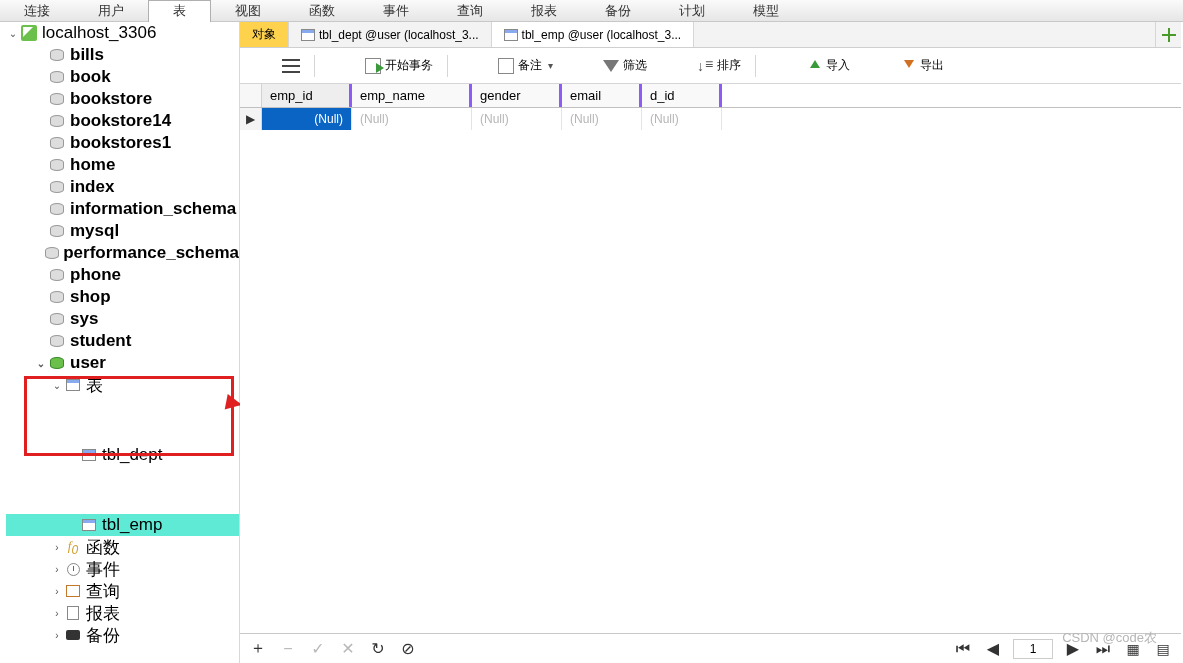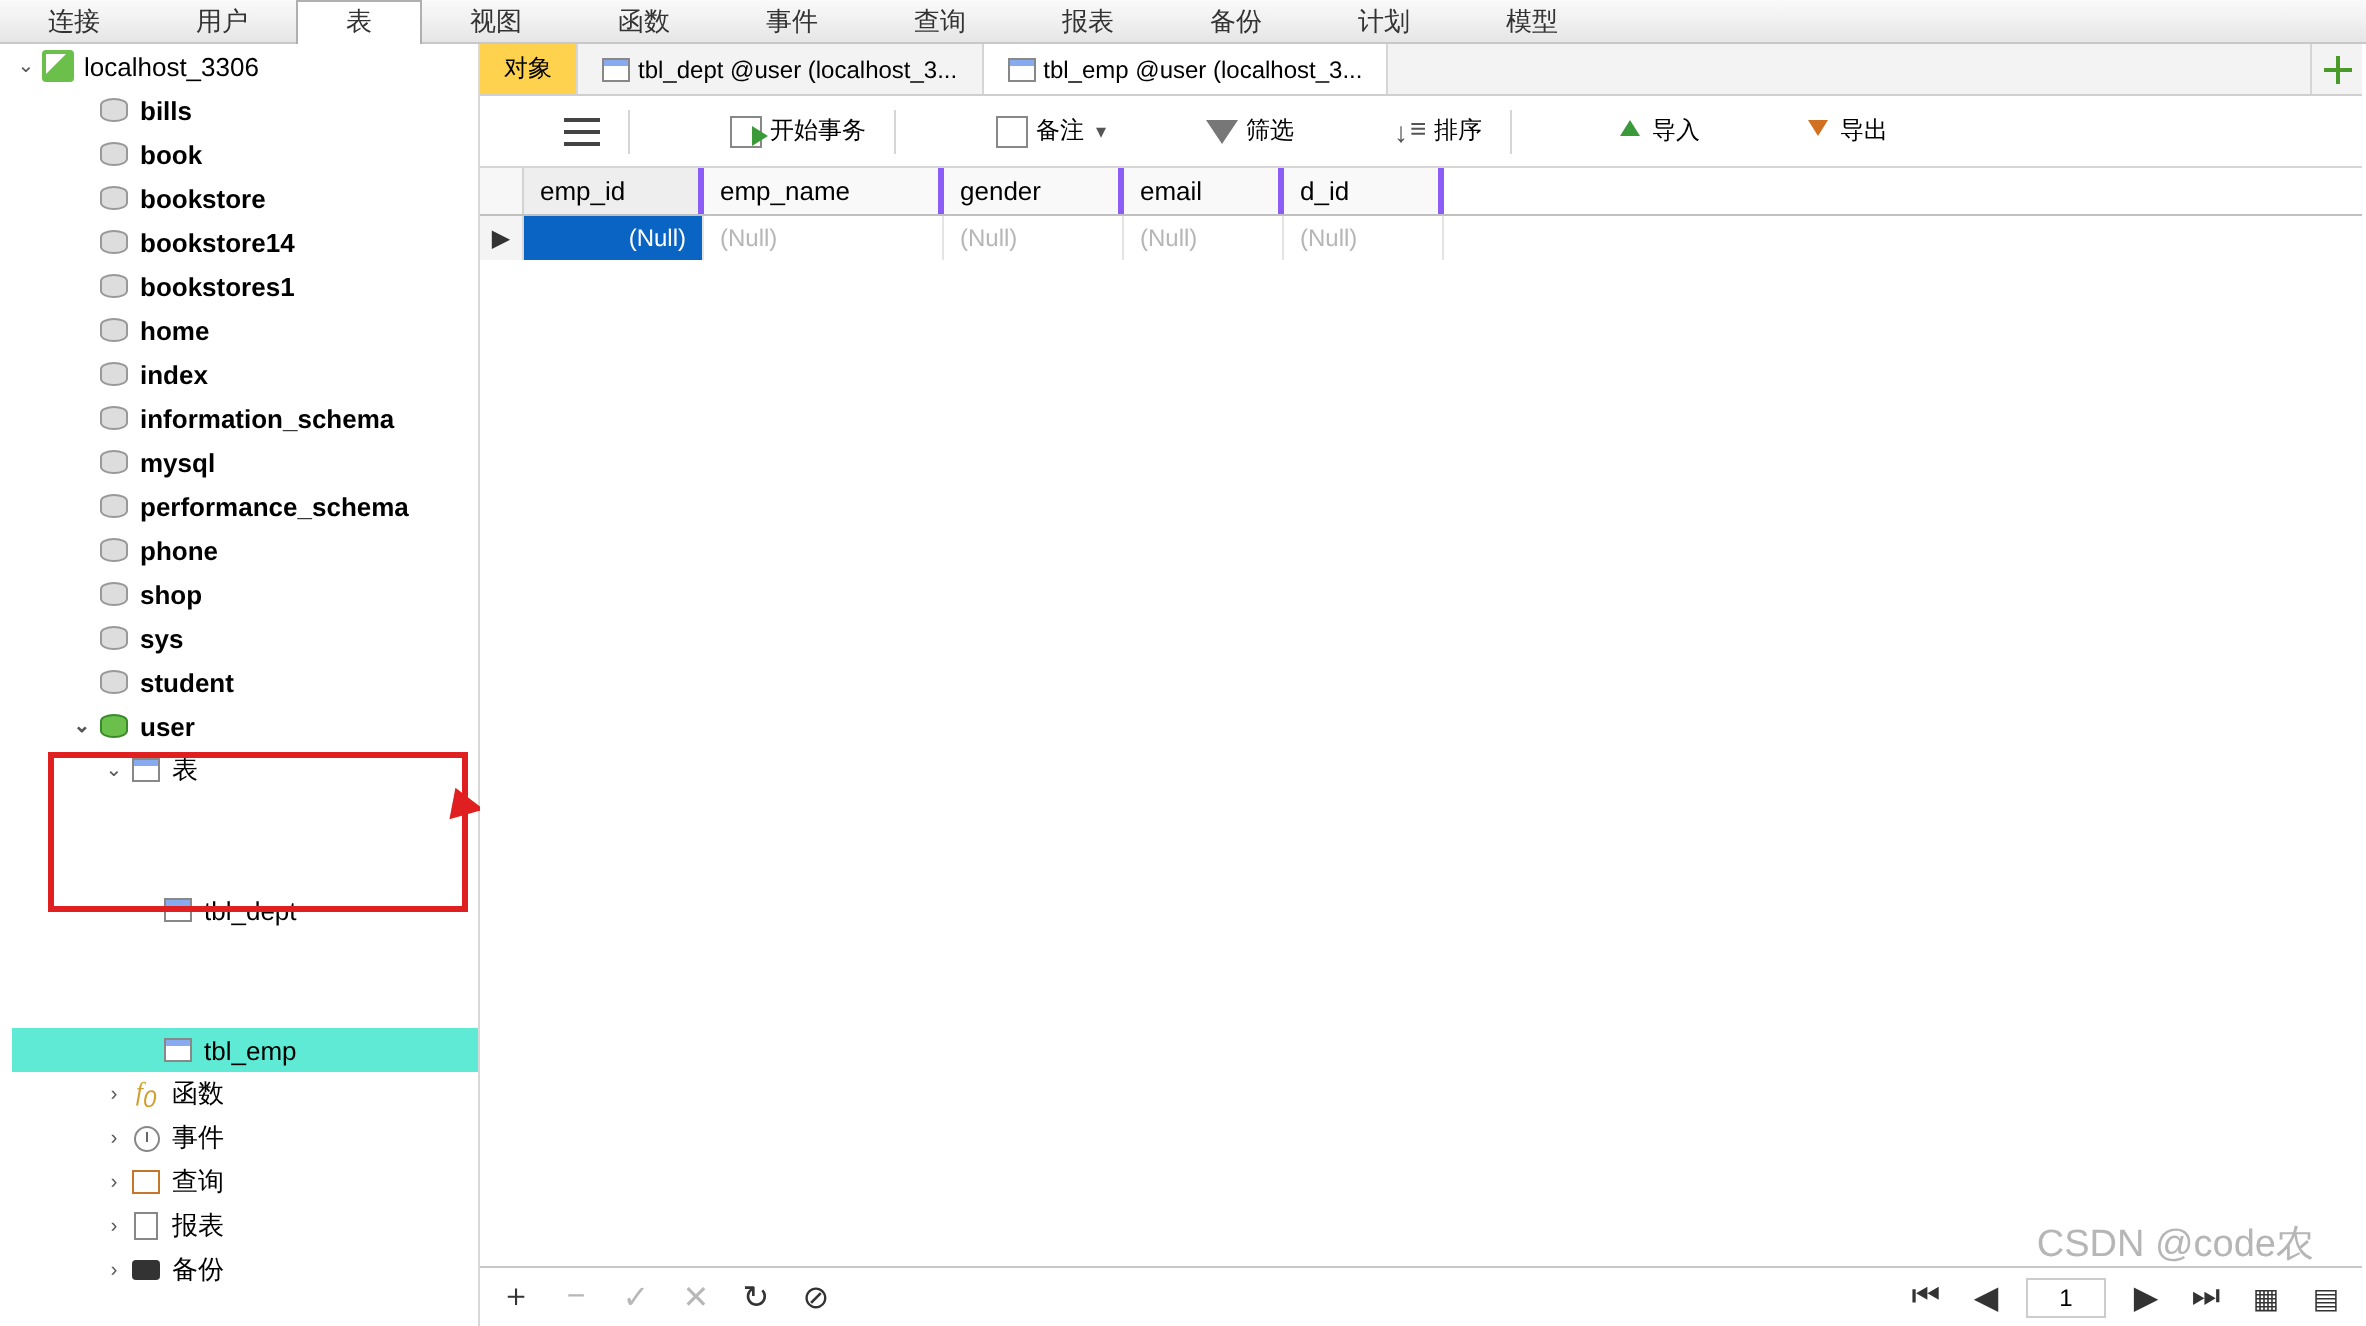--- a/index.html
+++ b/index.html
@@ -9,21 +9,21 @@
 .topbar { height: 22px; background: linear-gradient(#fafafa,#e6e6e6); border-bottom: 1px solid #c8c8c8; display: flex; align-items: center; color: #333; }
 .topbar .menu-item { padding: 0 24px; font-size: 13px; position: relative; }
 .topbar .menu-item.sel { background: #fff; border: 1px solid #b0b0b0; border-bottom: none; height: 22px; display: flex; align-items: center; }
 
 
 .sidebar { position: absolute; left: 0; top: 22px; width: 240px; bottom: 0; background: #fff; border-right: 1px solid #d8d8d8; overflow: hidden; }
 .tree { list-style: none; padding-left: 6px; }
 .tree li { display: flex; align-items: center; height: 22px; white-space: nowrap; cursor: pointer; }
 .tree li .twisty { width: 14px; display: inline-flex; justify-content: center; color: #555; font-size: 10px; }
 .tree li .db-icon, .tree li .table-icon, .tree li .folder-icon { width: 18px; height: 16px; display: inline-flex; align-items: center; justify-content: center; margin-right: 4px; }
-.tree li .label { flex: 1; font-size: 13px; }
+.tree li .label { flex: 1; font-size: 17px; }
 .indent1 { padding-left: 28px; font-weight: bold; }
 .indent2 { padding-left: 44px; }
 .indent3 { padding-left: 60px; margin-top: 48px; }
 .tree li.selected { background: #5eead4; }
 
 
 .cyl { width: 14px; height: 12px; position: relative; }
 .cyl::before { content: ''; position: absolute; inset: 0; border-radius: 50% / 30%; border: 1px solid #999; background: #ddd; }
 .cyl.green::before { border-color: #3a8a2a; background: #6ac04a; }
 
@@ -88,21 +88,21 @@
 .grid-body { flex: 1; position: relative; }
 .grid-row { height: 22px; display: flex; }
 .grid-row .rowhdr { width: 22px; background: #f4f4f4; border-right: 1px solid #d8d8d8; display: flex; align-items: center; justify-content: center; color: #333; }
 .grid-row .cell { border-right: 1px solid #e4e4e4; display: flex; align-items: center; padding: 0 8px; font-size: 12px; color: #b6b6b6; }
 .grid-row .cell.sel { background: #0a64c4; color: #fff; justify-content: flex-end; }
 
 .bottom-bar { height: 30px; border-top: 1px solid #c8c8c8; display: flex; align-items: center; padding: 0 8px; gap: 10px; font-size: 14px; color: #333; }
 .bottom-bar .bbtn { cursor: pointer; font-size: 16px; color: #333; width: 20px; text-align: center; }
 .bottom-bar .bbtn.dis { color: #b8b8b8; }
 .bottom-bar .spacer { flex: 1; }
-.watermark { position: absolute; right: 24px; bottom: 28px; color: #b6b6b6; font-size: 19px; pointer-events: none; }
+.watermark { position: absolute; right: 24px; bottom: 16px; color: #b6b6b6; font-size: 13px; pointer-events: none; }
 .bottom-bar input { width: 40px; border: 1px solid #ccc; text-align: center; height: 20px; font-size: 12px; }
 </style>
 </head>
 <body>
 
 <div class="topbar">
     <div class="menu-item">连接</div>
     <div class="menu-item">用户</div>
     <div class="menu-item sel">表</div>
     <div class="menu-item">视图</div>

